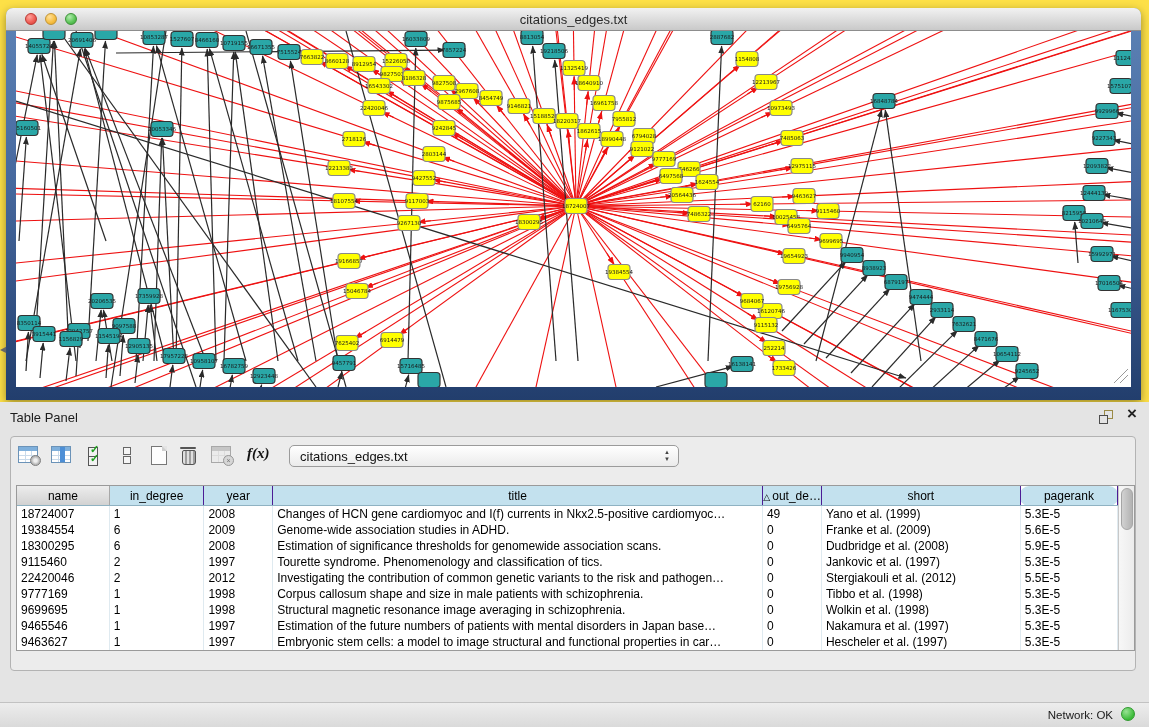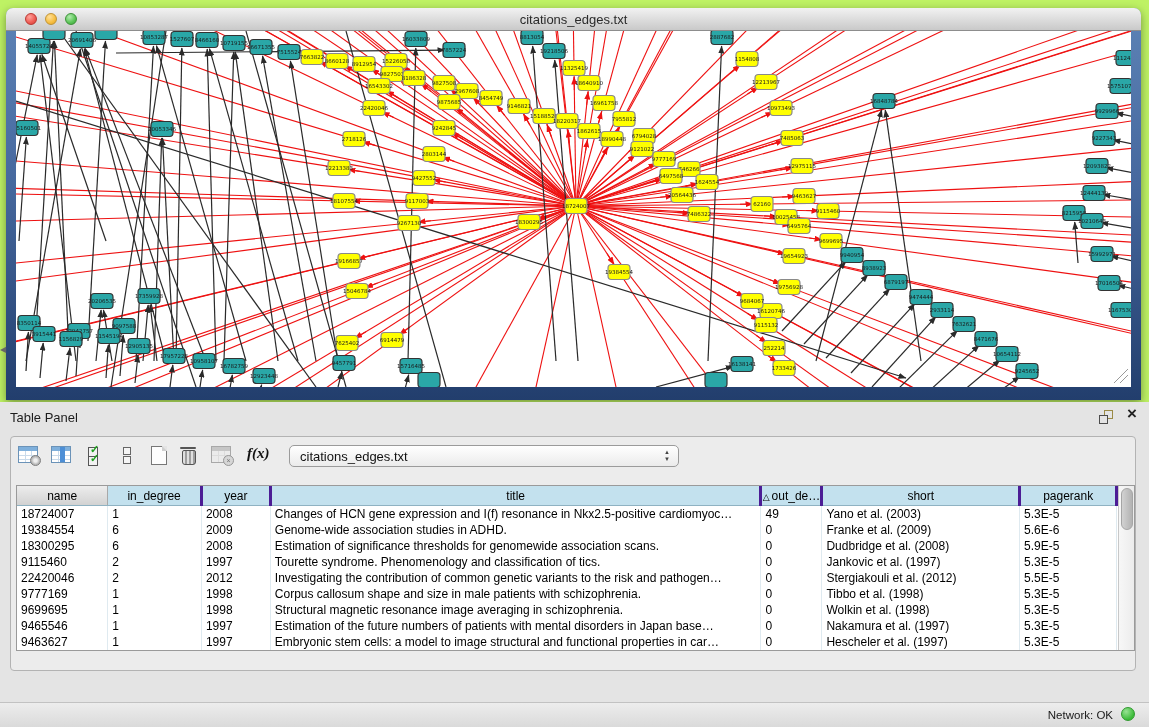--- a/index.html
+++ b/index.html
@@ -1,16 +1,16 @@
 <!DOCTYPE html>
 <html><head>
 <meta charset="utf-8">
 <style>
   html,body{margin:0;padding:0;background:#d8d8d8;}
-  #app{position:relative;width:1149px;height:727px;background:#bef264;overflow:hidden;
+  #app{position:relative;width:1149px;height:727px;background:#fde047;overflow:hidden;
        font-family:"Liberation Sans",sans-serif;}
   
   #net-window{position:absolute;left:6px;top:8px;width:1135px;height:392px;
     border-radius:7px 7px 0 0;
     background:linear-gradient(180deg,#5d83b6 0%,#46689e 45%,#223e6d 100%);
     box-shadow:0 3px 10px rgba(0,0,0,.4);}
   .titlebar{position:absolute;left:0;top:0;width:100%;height:22px;border-radius:7px 7px 0 0;
     background:linear-gradient(#f2f2f2,#c9c9c9);border-bottom:1px solid #8d8d8d;}
   .win-title{position:absolute;left:0;right:0;top:4px;text-align:center;font-size:13px;color:#2b2b2b;}
   .tl{position:absolute;top:5px;width:12px;height:12px;border-radius:50%;box-sizing:border-box;}
@@ -61,21 +61,21 @@
     border:1px solid #979797;font-size:7px;color:#777;text-align:center;line-height:9px;}
   .fx{font-family:"Liberation Serif",serif;font-style:italic;font-weight:bold;font-size:15px;color:#111;}
   .combo{position:absolute;left:278px;top:8px;width:390px;height:22px;border:1px solid #9b9b9b;border-radius:5px;
     background:linear-gradient(#ffffff,#ebebeb);box-sizing:border-box;}
   .combo .txt{position:absolute;left:10px;top:3px;font-size:13px;color:#111;}
   .combo .arr{position:absolute;right:8px;top:3px;font-size:6px;color:#444;line-height:7px;text-align:center;}
   
   .table-wrap{position:absolute;left:5px;top:48px;display:flex;border:1px solid #9a9a9a;background:#fff;}
   table{border-collapse:collapse;table-layout:fixed;}
   th{height:19px;font-size:12px;font-weight:normal;color:#000;background:#c3e1ee;
-     border-right:3px solid #4c1d95;border-bottom:1px solid #8fb2c2;padding:0;overflow:hidden;white-space:nowrap;}
+     border-right:1px solid #4c1d95;border-bottom:1px solid #8fb2c2;padding:0;overflow:hidden;white-space:nowrap;}
   th.plain{background:linear-gradient(#ededed,#d2d2d2);border-right:1px solid #a8a8a8;}
   td{height:16px;font-size:12px;color:#000;background:#fff;padding:0 2px 0 4px;
      border-right:1px solid #dfeaf0;white-space:nowrap;overflow:hidden;}
   .sort-tri{font-size:9px;margin-right:2px;}
   .vscroll{width:15px;position:relative;background:linear-gradient(90deg,#f7f7f7,#ececec);border-left:1px solid #c8c8c8;}
   .vthumb{position:absolute;left:2px;top:2px;width:10px;height:40px;border-radius:6px;
      background:linear-gradient(90deg,#d2d2d2,#b2b2b2);border:1px solid #a5a5a5;}
   
   .tabbar{position:absolute;left:0;top:272px;width:100%;display:flex;justify-content:center;}
   .seg{height:20px;line-height:20px;padding:0 14px;font-size:13px;background:linear-gradient(#ffffff,#f1f1f1);
@@ -864,43 +864,43 @@
       </div>
 
       <div class="table-wrap">
         <table>
           <thead>
               <tr id="thead-row">
                 <th class="plain" style="width: 93px; text-align: center;">name</th>
                 <th style="width: 95px;">in_degree</th>
                 <th style="width: 69px;">year</th>
                 <th style="width: 490px;">title</th>
-                <th style="width: 58px;"><span class="sort-tri">△</span>out_de…</th>
+                <th style="width: 58px; text-align: right;"><span class="sort-tri">△</span>out_de…</th>
                 <th style="width: 200px;">short</th>
-                <th style="width: 98px;">pagerank</th>
+                <th style="width: 98px; border-radius: 9px;">pagerank</th>
               </tr>
             </thead>
           <tbody id="tbody">
               <tr>
                 <td>18724007</td>
                 <td>1</td>
                 <td>2008</td>
-                <td>Changes of HCN gene expression and I(f) resonance in Nkx2.5-positive cardiomyoc…</td>
+                <td>Changes of HCN gene cardiomyoc and I(f) currents in Nkx2.5-positive cardiomyoc…</td>
                 <td>49</td>
-                <td>Yano et al. (2003)</td>
+                <td>Yano et al. (1999)</td>
                 <td>5.3E-5</td>
               </tr>
               <tr>
                 <td>19384554</td>
                 <td>6</td>
                 <td>2009</td>
                 <td>Genome-wide association studies in ADHD.</td>
                 <td>0</td>
                 <td>Franke et al. (2009)</td>
-                <td>5.6E-6</td>
+                <td>5.6E-5</td>
               </tr>
               <tr>
                 <td>18300295</td>
                 <td>6</td>
                 <td>2008</td>
                 <td>Estimation of significance thresholds for genomewide association scans.</td>
                 <td>0</td>
                 <td>Dudbridge et al. (2008)</td>
                 <td>5.9E-5</td>
               </tr>

